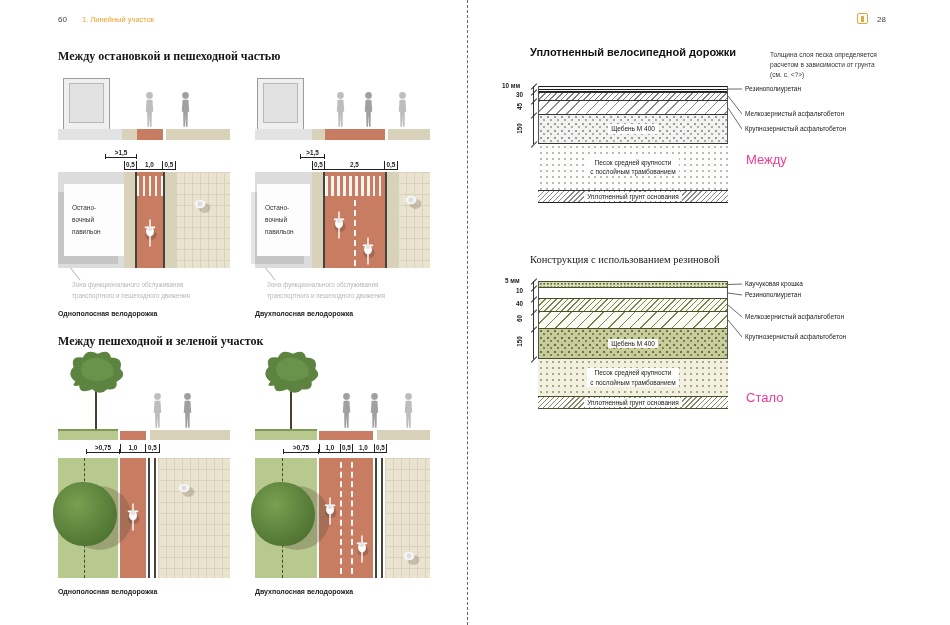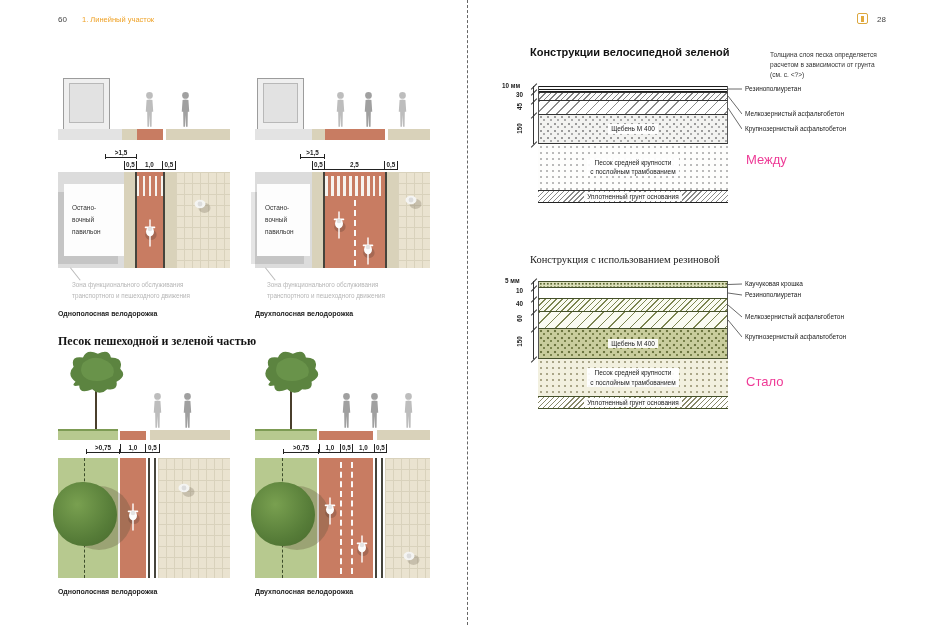--- a/index.html
+++ b/index.html
@@ -99,20 +99,21 @@
 </svg>
 
 <div id="canvas">
 
   <div class="abs divider" style="left:467px;top:0;height:625px"></div>
 
   <div class="abs" style="left:0;top:0;width:467px;height:625px">
     <div class="abs pagenum" style="left:58px;top:15px">60</div>
     <div class="abs chapter" style="left:82px;top:15px">1. Линейный участок</div>
 
+    <div class="abs serif-title" style="left:58px;top:49px">Между остановкой и пешеходной частью</div>
 
     <div class="abs" style="left:58px;top:78px;width:172px;height:245px">
       <div class="abs shelter" style="left:5px;top:0;width:47px;height:52px">
           <div class="shelter-in"></div>
         </div>
       <svg class="abs person" style="left:84px;top:13px;width:15px;height:38px">
           <use href="#sym-person"></use>
         </svg>
       <svg class="abs person dark" style="left:120px;top:13px;width:15px;height:38px">
           <use href="#sym-person"></use>
@@ -192,21 +193,21 @@
       <div class="abs tiles" style="left:143px;top:94px;width:32px;height:96px"></div>
       <svg class="abs" style="left:148px;top:114px;width:20px;height:20px">
           <use href="#sym-ped-top"></use>
         </svg>
       <div class="abs leaderline" style="left:10px;top:190px"></div>
       <div class="abs annot pre" style="left:12px;top:202px">Зона функционального обслуживания
 транспортного и пешеходного движения</div>
       <div class="abs caption" style="left:0;top:232px">Двухполосная велодорожка</div>
     </div>
 
-    <div class="abs serif-title" style="left:58px;top:334px">Песок пешеходной и зеленой частью</div>
+    <div class="abs serif-title" style="left:58px;top:334px">Между пешеходной и зеленой участок</div>
 
     <div class="abs" style="left:58px;top:350px;width:172px;height:250px">
       <svg class="abs" style="left:2px;top:0;width:72px;height:82px">
           <use href="#sym-tree-side"></use>
         </svg>
       <svg class="abs person" style="left:92px;top:42px;width:15px;height:38px">
           <use href="#sym-person"></use>
         </svg>
       <svg class="abs person dark" style="left:122px;top:42px;width:15px;height:38px">
           <use href="#sym-person"></use>
@@ -280,21 +281,21 @@
       <div class="abs caption" style="left:0;top:238px">Двухполосная велодорожка</div>
     </div>
   </div>
 
   <div class="abs" style="left:467px;top:0;width:483px;height:625px">
     <div class="abs badge" style="left:390px;top:13px">
         <i></i>
       </div>
     <div class="abs pagenum" style="left:410px;top:15px">28</div>
 
-    <div class="abs h-title" style="left:63px;top:46px">Конструкции велосипедной зеленой</div>
+    <div class="abs h-title" style="left:63px;top:46px">Уплотненный велосипедной дорожки</div>
     <div class="abs note pre" style="left:303px;top:50px;width:165px">Толщина слоя песка определяется
 расчетом в зависимости от грунта
 (см. с. &lt;?&gt;)</div>
 
     <div class="abs" style="left:63px;top:86px;width:405px;height:130px">
       <div class="layer lay-lines" style="left:8px;top:0;width:190px;height:6px"></div>
       <div class="layer lay-hfine" style="left:8px;top:6px;width:190px;height:9px"></div>
       <div class="layer lay-hcoarse" style="left:8px;top:15px;width:190px;height:14px"></div>
       <div class="layer lay-pebble lay-center" style="left:8px;top:29px;width:190px;height:29px">
         <span class="lay-label">Щебень М 400</span>
@@ -361,17 +362,17 @@
       <svg class="abs" style="left:198px;top:0;width:14px;height:60px">
         <line x1="0" y1="3.5" x2="14" y2="3" stroke="#444" stroke-width="0.8"></line>
         <line x1="0" y1="12" x2="14" y2="14" stroke="#444" stroke-width="0.8"></line>
         <line x1="0" y1="24" x2="14" y2="36" stroke="#444" stroke-width="0.8"></line>
         <line x1="0" y1="39" x2="14" y2="56" stroke="#444" stroke-width="0.8"></line>
       </svg>
       <div class="llabel" style="left:215px;top:-1px">Каучуковая крошка</div>
       <div class="llabel" style="left:215px;top:10px">Резинополиуретан</div>
       <div class="llabel" style="left:215px;top:32px">Мелкозернистый асфальтобетон</div>
       <div class="llabel" style="left:215px;top:52px">Крупнозернистый асфальтобетон</div>
-      <div class="abs pink" style="left:216px;top:93px">Стало</div>
+      <div class="abs pink" style="left:216px;top:109px">Стало</div>
     </div>
   </div>
 
 </div>
 
 </body></html>

